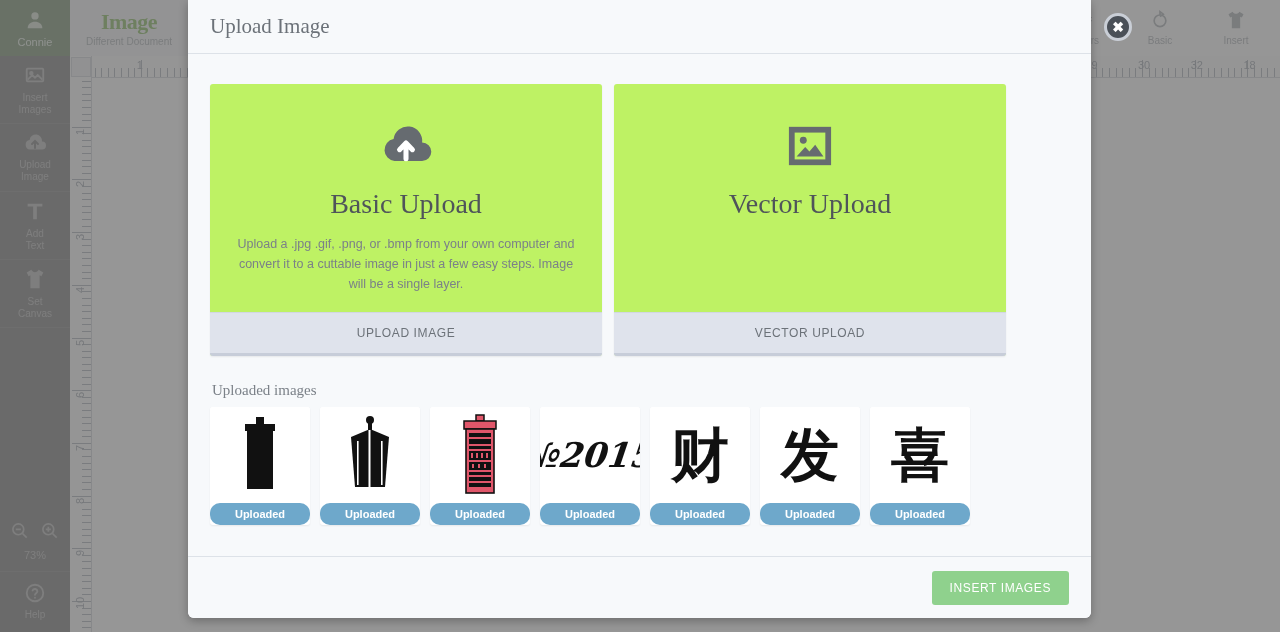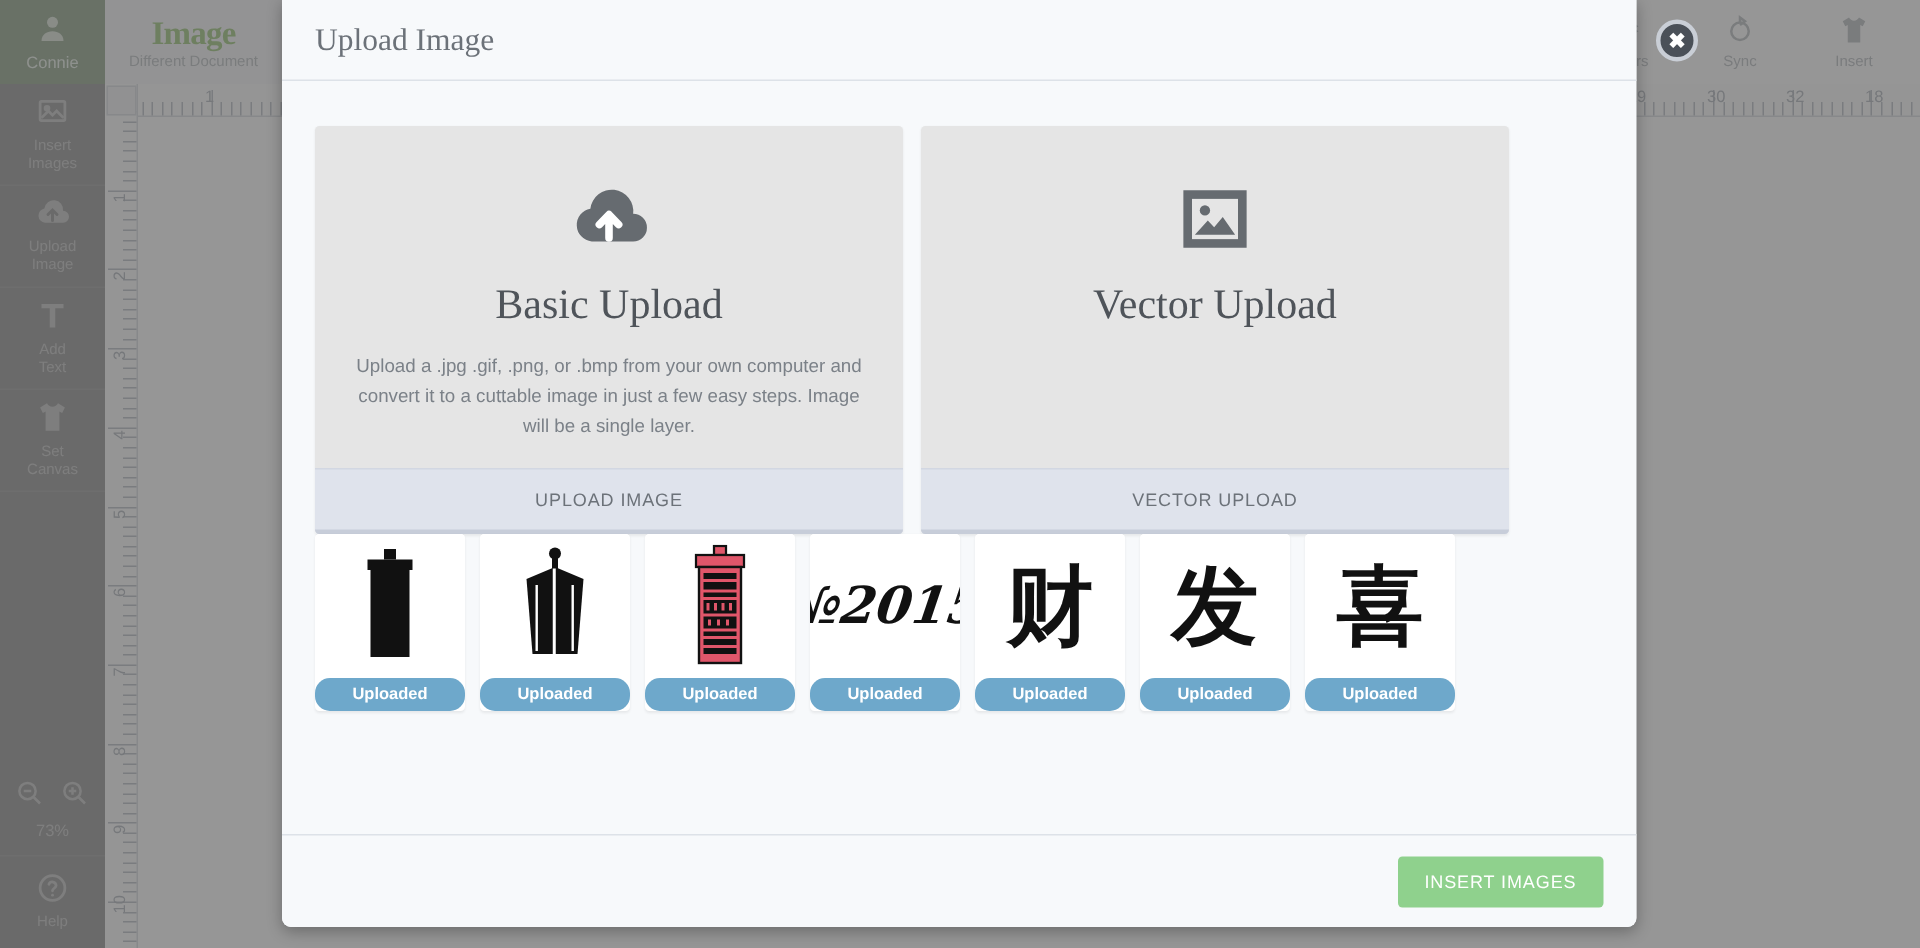--- a/index.html
+++ b/index.html
@@ -116,21 +116,21 @@
   .close-btn {
     position: absolute; left: 1104px; top: 13px; width: 28px; height: 28px;
     border-radius: 50%; background: #4a5058; border: 3px solid #c9ced6;
     display: flex; align-items: center; justify-content: center;
     color: #fff; font-size: 14px; z-index: 10; cursor: pointer; font-weight: bold;
   }
 
   
   .cards { display: flex; gap: 12px; padding-top: 30px; }
   .card {
-    width: 392px; background: #e5e5e5; border-radius: 3px;
+    width: 392px; background: #bef264; border-radius: 3px;
     box-shadow: 0 1px 2px rgba(0,0,0,0.07); overflow: hidden;
     display: flex; flex-direction: column;
   }
   .card-inner { padding: 34px 26px 18px; text-align: center; flex: 1 1 auto; }
   .card-icon { height: 56px; display: flex; align-items: center; justify-content: center; }
   .card-title {
     font-family: "Liberation Serif", serif; font-size: 28px; color: #4f545a;
     margin-top: 14px; font-weight: normal;
   }
   .card-desc {
@@ -504,21 +504,21 @@
         </span>
         <span>Layers</span>
       </div>
       <div class="tool">
         <span>
           <svg width="20" height="20" viewBox="0 0 24 24" fill="none" stroke="#9aa0a6" stroke-width="2">
               <circle cx="12" cy="13" r="7"></circle>
               <path d="M12 6V2l4 3-4 3"></path>
             </svg>
         </span>
-        <span>Sync</span>
+        <span>Basic</span>
       </div>
       <div class="tool">
         <span>
           <svg width="20" height="20" viewBox="0 0 24 24" fill="#9aa0a6">
               <path d="M8 2L3 5l2 4 2-1v14h10V8l2 1 2-4-5-3c-.8 1.6-2.3 2.5-4 2.5S8.8 3.6 8 2z"></path>
             </svg>
         </span>
         <span>Insert</span>
       </div>
     </div>
@@ -640,20 +640,21 @@
                   <path d="M5 17.5l4.5-5 2.2 2.4 3-3.6 4.3 6.2z" fill="#666b70"></path>
                 </svg>
             </div>
             <div class="card-title">Vector Upload</div>
           </div>
           <div class="card-btn">VECTOR UPLOAD</div>
         </div>
 
       </div>
 
+      <div class="uploaded-label">Uploaded images</div>
 
       <div class="thumb-grid">
 
         <div class="thumb">
           <div class="thumb-art">
             <svg width="50" height="80" viewBox="0 0 50 80">
                 <rect x="21" y="2" width="8" height="7" fill="#111"></rect>
                 <rect x="10" y="9" width="30" height="7" fill="#111"></rect>
                 <rect x="12" y="16" width="26" height="58" fill="#111"></rect>
               </svg>

